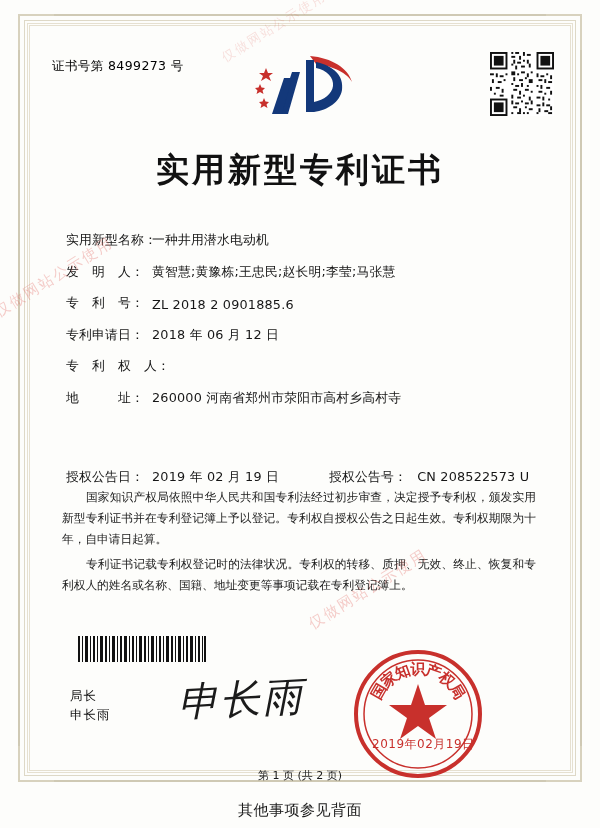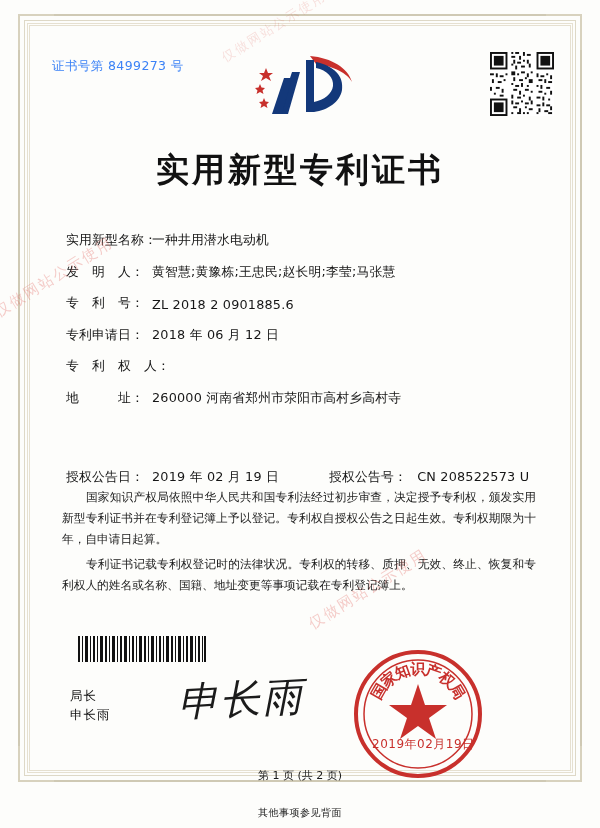--- a/index.html
+++ b/index.html
@@ -58,21 +58,21 @@
   .corner.tr { right: 18px; top: 14px;    border-left: none;  border-bottom: none; }
   .corner.bl { left: 18px;  bottom: 46px; border-right: none; border-top: none; }
   .corner.br { right: 18px; bottom: 46px; border-left: none;  border-top: none; }
 
   
   .cert-no {
     position: absolute;
     left: 52px;
     top: 58px;
     font-size: 12.5px;
-    color: #3b82f6;
+    color: #000000;
     letter-spacing: 0.4px;
     font-family: "DejaVu Sans", sans-serif;
   }
 
   
   .logo {
     position: absolute;
     left: 248px;
     top: 52px;
     width: 110px;
@@ -201,21 +201,21 @@
     text-align: center;
     font-size: 11px;
     color: #1a1a1a;
   }
   .footer-note {
     position: absolute;
     left: 0;
     right: 0;
     bottom: 8px;
     text-align: center;
-    font-size: 10px;
+    font-size: 15px;
     color: #1a1a1a;
     letter-spacing: 0.5px;
   }
 
   
   .watermark {
     position: absolute;
     color: rgba(224, 92, 86, 0.30);
     font-size: 15px;
     letter-spacing: 2px;

